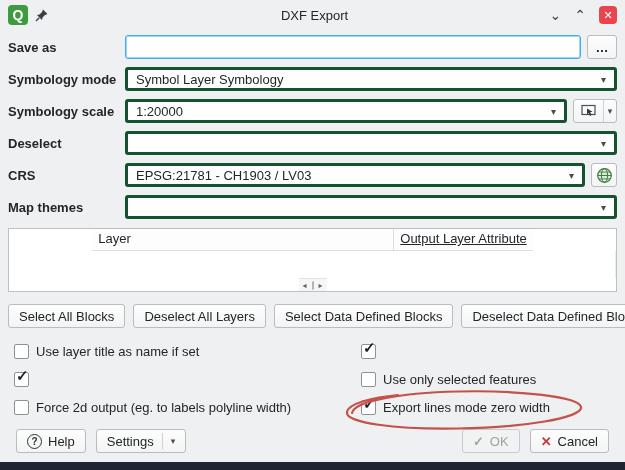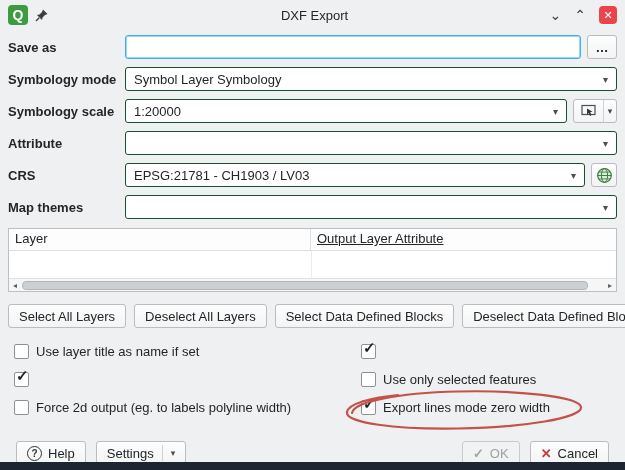--- a/index.html
+++ b/index.html
@@ -24,54 +24,54 @@
   
   .content{padding:6px 8px 0 8px;}
   .frow{display:flex;align-items:center;height:22px;margin-bottom:10px;}
   .flabel{width:117px;flex:none;font-weight:bold;}
   .fieldwrap{flex:1;display:flex;align-items:center;gap:6px;}
 
   .text-input{flex:1;height:24px;border:1px solid #b9bdc1;border-radius:3px;background:#fff;
     padding:0 6px;font:inherit;color:#232629;outline:none;}
   .text-input.focused{border:1px solid #3caee9;box-shadow:0 0 0 1px #9fd6f3 inset;}
 
-  .combo{height:24px;display:flex;align-items:center;background:#fff;border:1px solid #14532d;
+  .combo{height:24px;display:flex;align-items:center;background:#fff;border:3px solid #14532d;
     border-radius:3px;padding:0 8px;flex:1;position:relative;cursor:default;}
   .combo .arrow{margin-left:auto;font-size:10px;color:#4d4d4d;}
 
   .btn{height:24px;display:inline-flex;align-items:center;gap:6px;
     background:linear-gradient(#fdfdfd,#f3f4f4);border:1px solid #b9bdc1;border-radius:3px;
     padding:0 10px;font:inherit;color:#232629;cursor:default;white-space:nowrap;}
   .browse{flex:none;width:30px;justify-content:center;font-weight:bold;}
 
   .toolbtn{flex:none;width:44px;height:24px;display:flex;align-items:stretch;
     background:linear-gradient(#fdfdfd,#f3f4f4);border:1px solid #b9bdc1;border-radius:3px;}
   .toolbtn .icpart{flex:1;display:flex;align-items:center;justify-content:center;}
   .toolbtn .arrpart{width:13px;border-left:1px solid #cfd2d4;display:flex;align-items:center;justify-content:center;font-size:9px;color:#4d4d4d;}
   .sqbtn{flex:none;width:26px;height:24px;display:flex;align-items:center;justify-content:center;
     background:linear-gradient(#fdfdfd,#f3f4f4);border:1px solid #b9bdc1;border-radius:3px;}
 
   
-  .table{border:1px solid #bcc0c2;background:#fff;height:64px;margin-bottom:12px;display:flex;flex-direction:column;}
+  .table{border:1px solid #bcc0c2;background:#fff;height:64px;margin-bottom:12px;display:flex;flex-direction:column;align-items:center;}
   .thead{display:flex;height:22px;border-bottom:1px solid #dcdee0;background:#fdfdfd;flex:none;}
   .th{padding:2px 6px;}
   .th.c1{width:302px;border-right:1px solid #dcdee0;}
   .th.c2{flex:1;text-decoration:underline;}
   .tbody{flex:1;position:relative;}
   .tbody .coldiv{position:absolute;left:302px;top:0;bottom:0;width:1px;background:#ececec;}
   .hscroll{height:13px;flex:none;display:flex;align-items:center;background:#f6f6f6;border-top:1px solid #e2e2e2;}
   .sb-arrow{width:12px;text-align:center;font-size:8px;color:#5a5e61;line-height:13px;}
   .sb-track{flex:1;height:9px;display:flex;align-items:center;}
   .sb-thumb{height:9px;width:97%;margin:0 1px;background:#cdd0d2;border:1px solid #b2b6b8;border-radius:4px;}
 
   
   .layerbtns{display:flex;gap:8px;margin-bottom:14px;}
 
   
-  .checks{display:grid;grid-template-columns:347px 1fr;row-gap:13px;padding:2px 0 0 6px;margin-bottom:24px;}
+  .checks{display:grid;grid-template-columns:347px 1fr;row-gap:13px;padding:2px 0 0 6px;margin-bottom:12px;}
   .check-item{display:flex;align-items:center;gap:7px;}
   .checkbox{position:relative;width:15px;height:15px;background:#fff;border:1px solid #8e9294;border-radius:2px;flex:none;}
   .checkbox .mark{display:none;position:absolute;top:-6px;left:1px;font-size:15px;font-weight:700;color:#17202a;}
   .checkbox.checked .mark{display:block;}
 
   
   .footer{display:flex;align-items:center;gap:10px;padding:2px 8px 0 8px;}
   .spacer{flex:1;}
   .help-ic{width:15px;height:15px;border:1.4px solid #2f3336;border-radius:50%;display:inline-flex;
     align-items:center;justify-content:center;font-size:10px;font-weight:bold;color:#2f3336;}
@@ -137,21 +137,21 @@
               <rect x="1" y="2.5" width="13" height="9" fill="none" stroke="#4a5157" stroke-width="1.2"></rect>
               <path d="M6 5.5 l5.5 3.2 -2.4 .6 1.5 2.8 -1.5 .8 -1.5 -2.8 -1.6 1.7 Z" fill="#2f3640"></path>
             </svg>
           </span>
           <span class="arrpart">▾</span>
         </span>
       </span>
     </div>
 
     <div class="frow">
-      <span class="flabel">Attribute</span>
+      <span class="flabel">Deselect</span>
       <span class="fieldwrap">
         <span class="combo">
           <span></span>
           <span class="arrow">▾</span>
         </span>
       </span>
     </div>
 
     <div class="frow">
       <span class="flabel">CRS</span>
@@ -193,21 +193,21 @@
       <div class="hscroll">
         <span class="sb-arrow">◂</span>
         <span class="sb-track">
           <span class="sb-thumb"></span>
         </span>
         <span class="sb-arrow">▸</span>
       </div>
     </div>
 
     <div class="layerbtns">
-      <button class="btn">Select All Layers</button>
+      <button class="btn">Select All Blocks</button>
       <button class="btn">Deselect All Layers</button>
       <button class="btn">Select Data Defined Blocks</button>
       <button class="btn">Deselect Data Defined Blocks</button>
     </div>
 
     <div class="checks">
       <span class="check-item">
         <span class="checkbox"></span>
         <span>Use layer title as name if set</span>
       </span>

